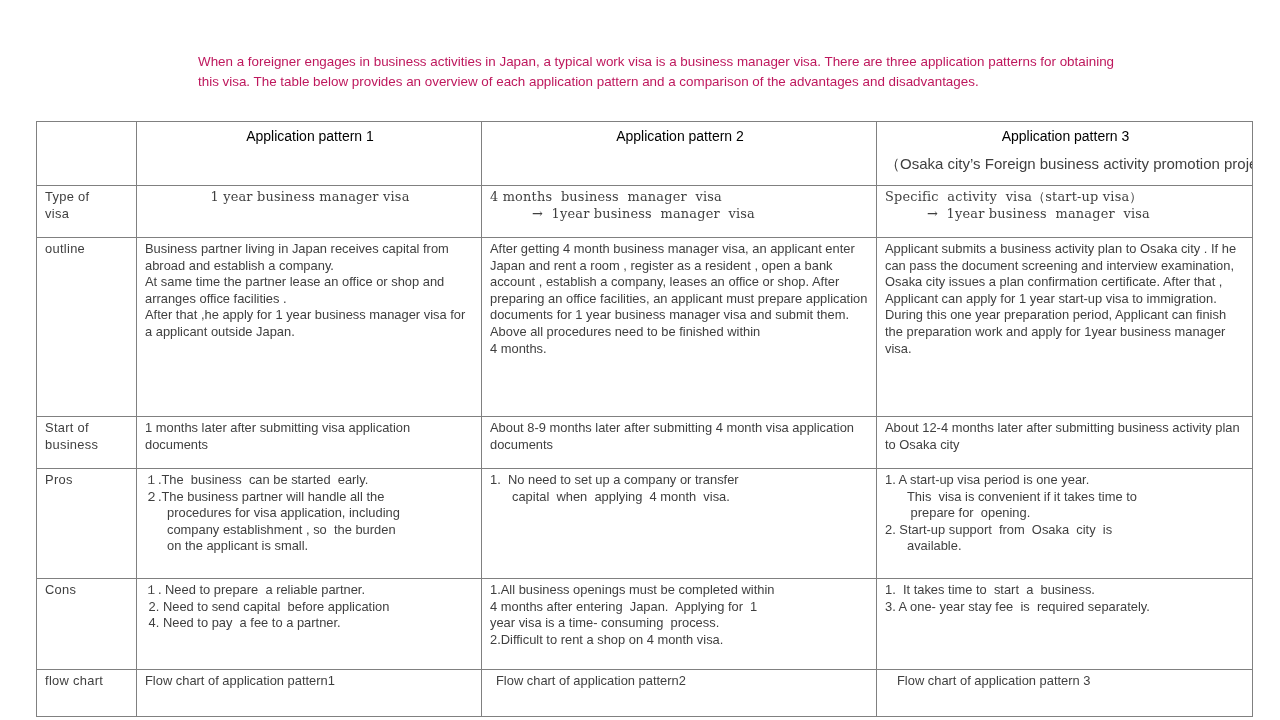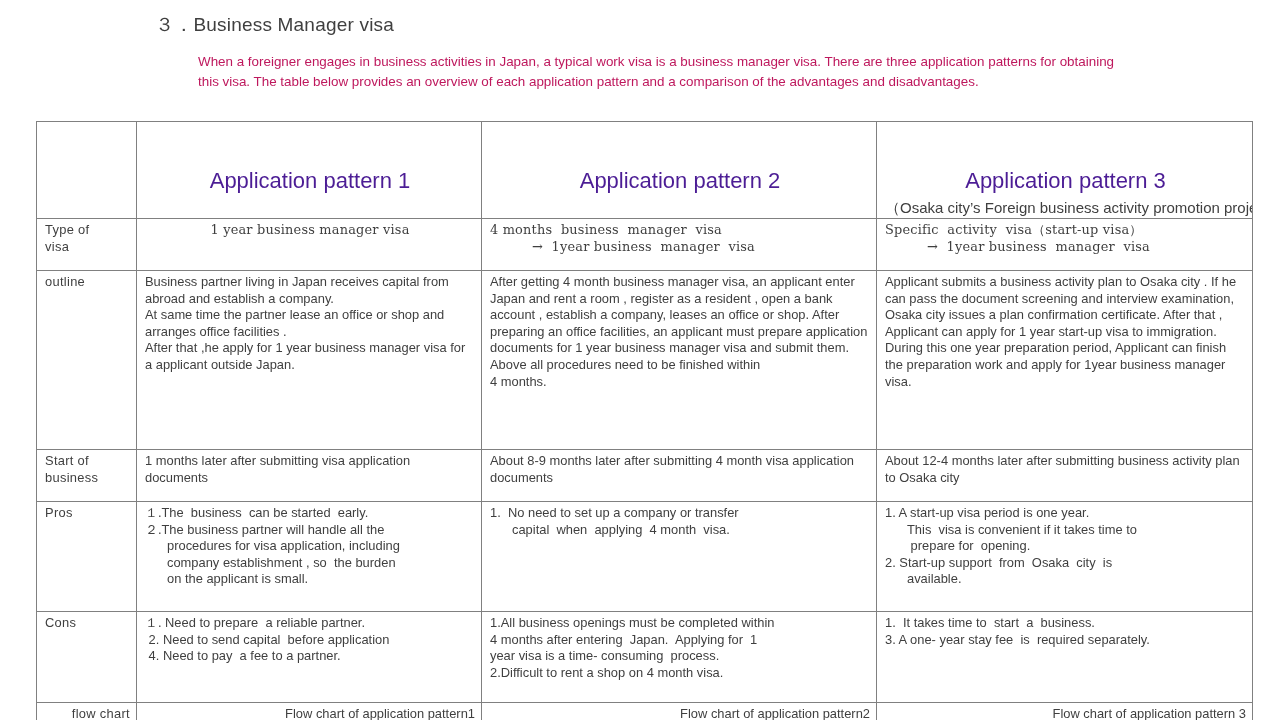--- a/index.html
+++ b/index.html
@@ -70,25 +70,24 @@
   col.c-p2    { width: 395px; }
   col.c-p3    { width: 376px; }
 
   
   .hdr-blank { }
   .hdr-cell {
     text-align: center;
     vertical-align: middle;
   }
   .hdr-title {
-    font-size: 22px;
+    font-size: 14px;
     line-height: 23px;
-    color: #4c1d95;
+    color: #000000;
     font-weight: 400;
-    margin-top: 44px;
   }
   .hdr-sub {
     font-size: 15px;
     line-height: 13px;
     color: #3f3f3f;
     margin-top: 9px;
     white-space: nowrap;
   }
   .row-head td { height: 56px; }
 
@@ -118,32 +117,31 @@
     display: block;
     white-space: pre-wrap;
     padding-left: 22px;
   }
 
   .row-type td    { height: 44px; }
   .row-outline td { height: 171px; margin-top: 12px; }
   .row-start td   { height: 44px; }
   .row-pros td    { height: 102px; }
   .row-cons td    { height: 83px; }
-  .row-flow td    { height: 39px; text-align: right; }
+  .row-flow td    { height: 39px; }
 
   .flow-cell { padding-left: 18px; }
   .flow-cell.indent2 { padding-left: 14px; }
-  .flow-cell.indent3 { padding-left: 28px; }
+  .flow-cell.indent3 { padding-left: 20px; }
 </style>
 </head>
 <body>
 
 <div class="slide">
 
-  <div class="slide-title">３．Business Manager visa</div>
   <div class="slide-intro">When a foreigner engages in business activities in Japan, a typical work visa is a business manager visa. There are three application patterns for obtaining this visa. The table below provides an overview of each application pattern and a comparison of the advantages and disadvantages.</div>
 
   <table class="visa-table">
     <colgroup>
       <col class="c-label">
       <col class="c-p1">
       <col class="c-p2">
       <col class="c-p3">
     </colgroup>
     <tbody>

